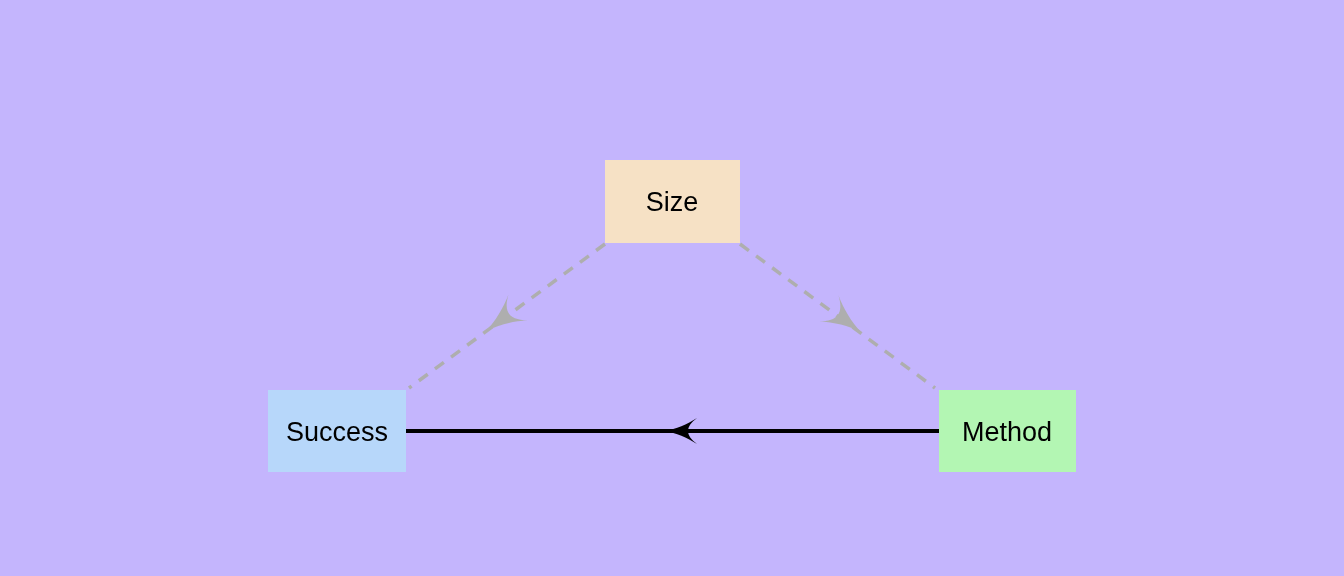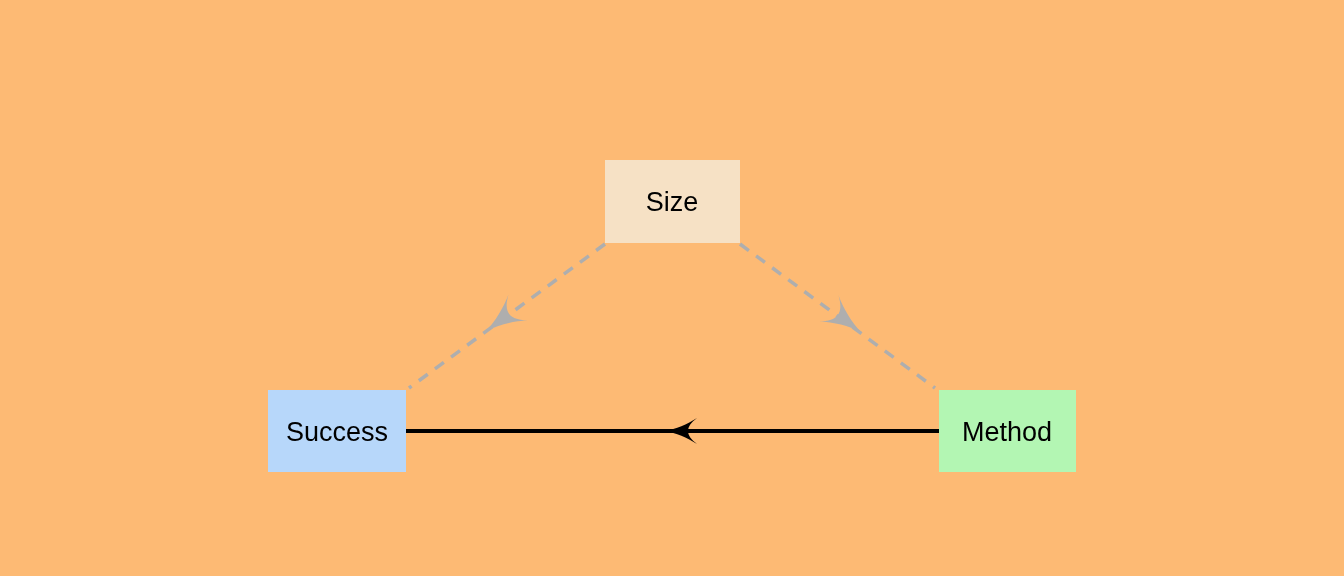--- a/index.html
+++ b/index.html
@@ -4,21 +4,21 @@
 <style>
   html, body {
     margin: 0;
     padding: 0;
     background: #ffffff;
   }
   .canvas {
     position: relative;
     width: 1344px;
     height: 576px;
-    background: #fdba74;
+    background: #c4b5fd;
     overflow: hidden;
     font-family: "Liberation Sans", sans-serif;
   }
   svg text {
     font-family: "Liberation Sans", sans-serif;
     font-size: 27px;
     fill: #000000;
   }
   .edge-line {
     fill: none;

